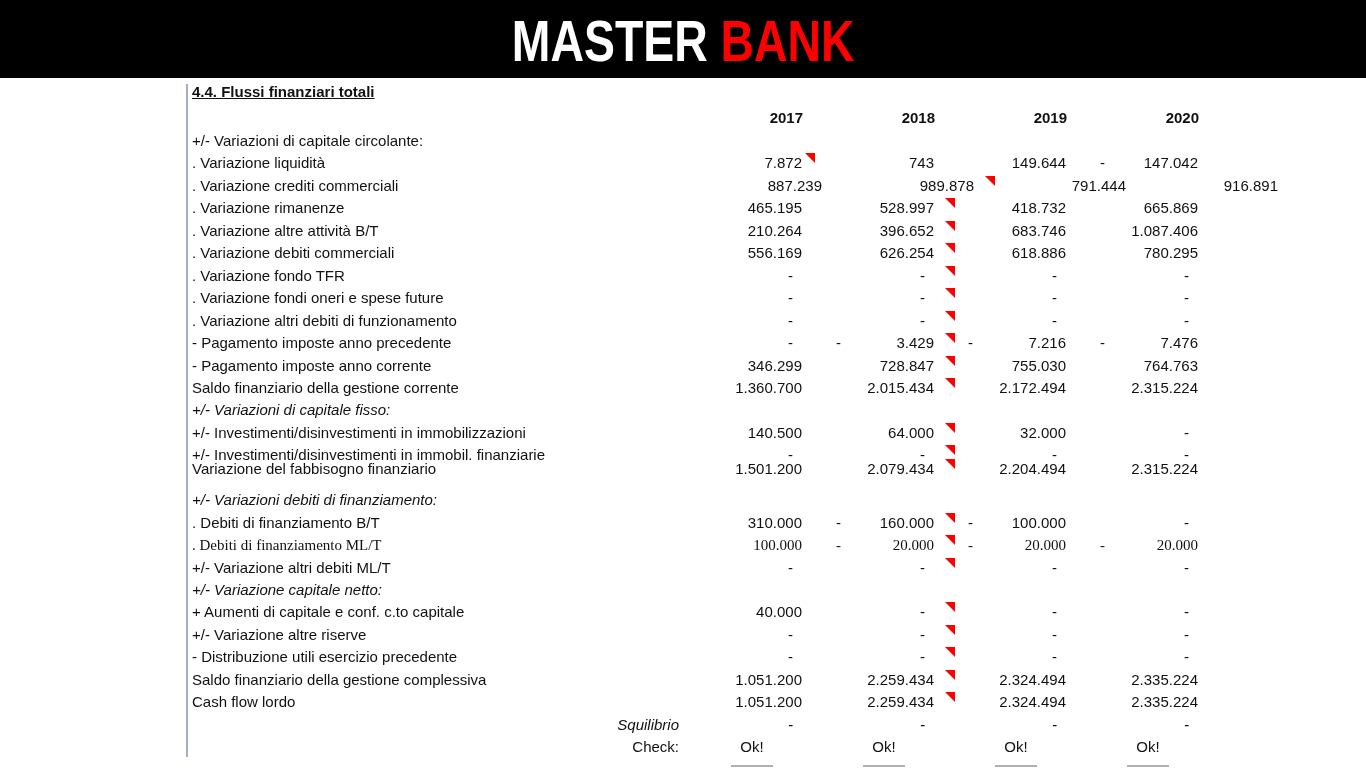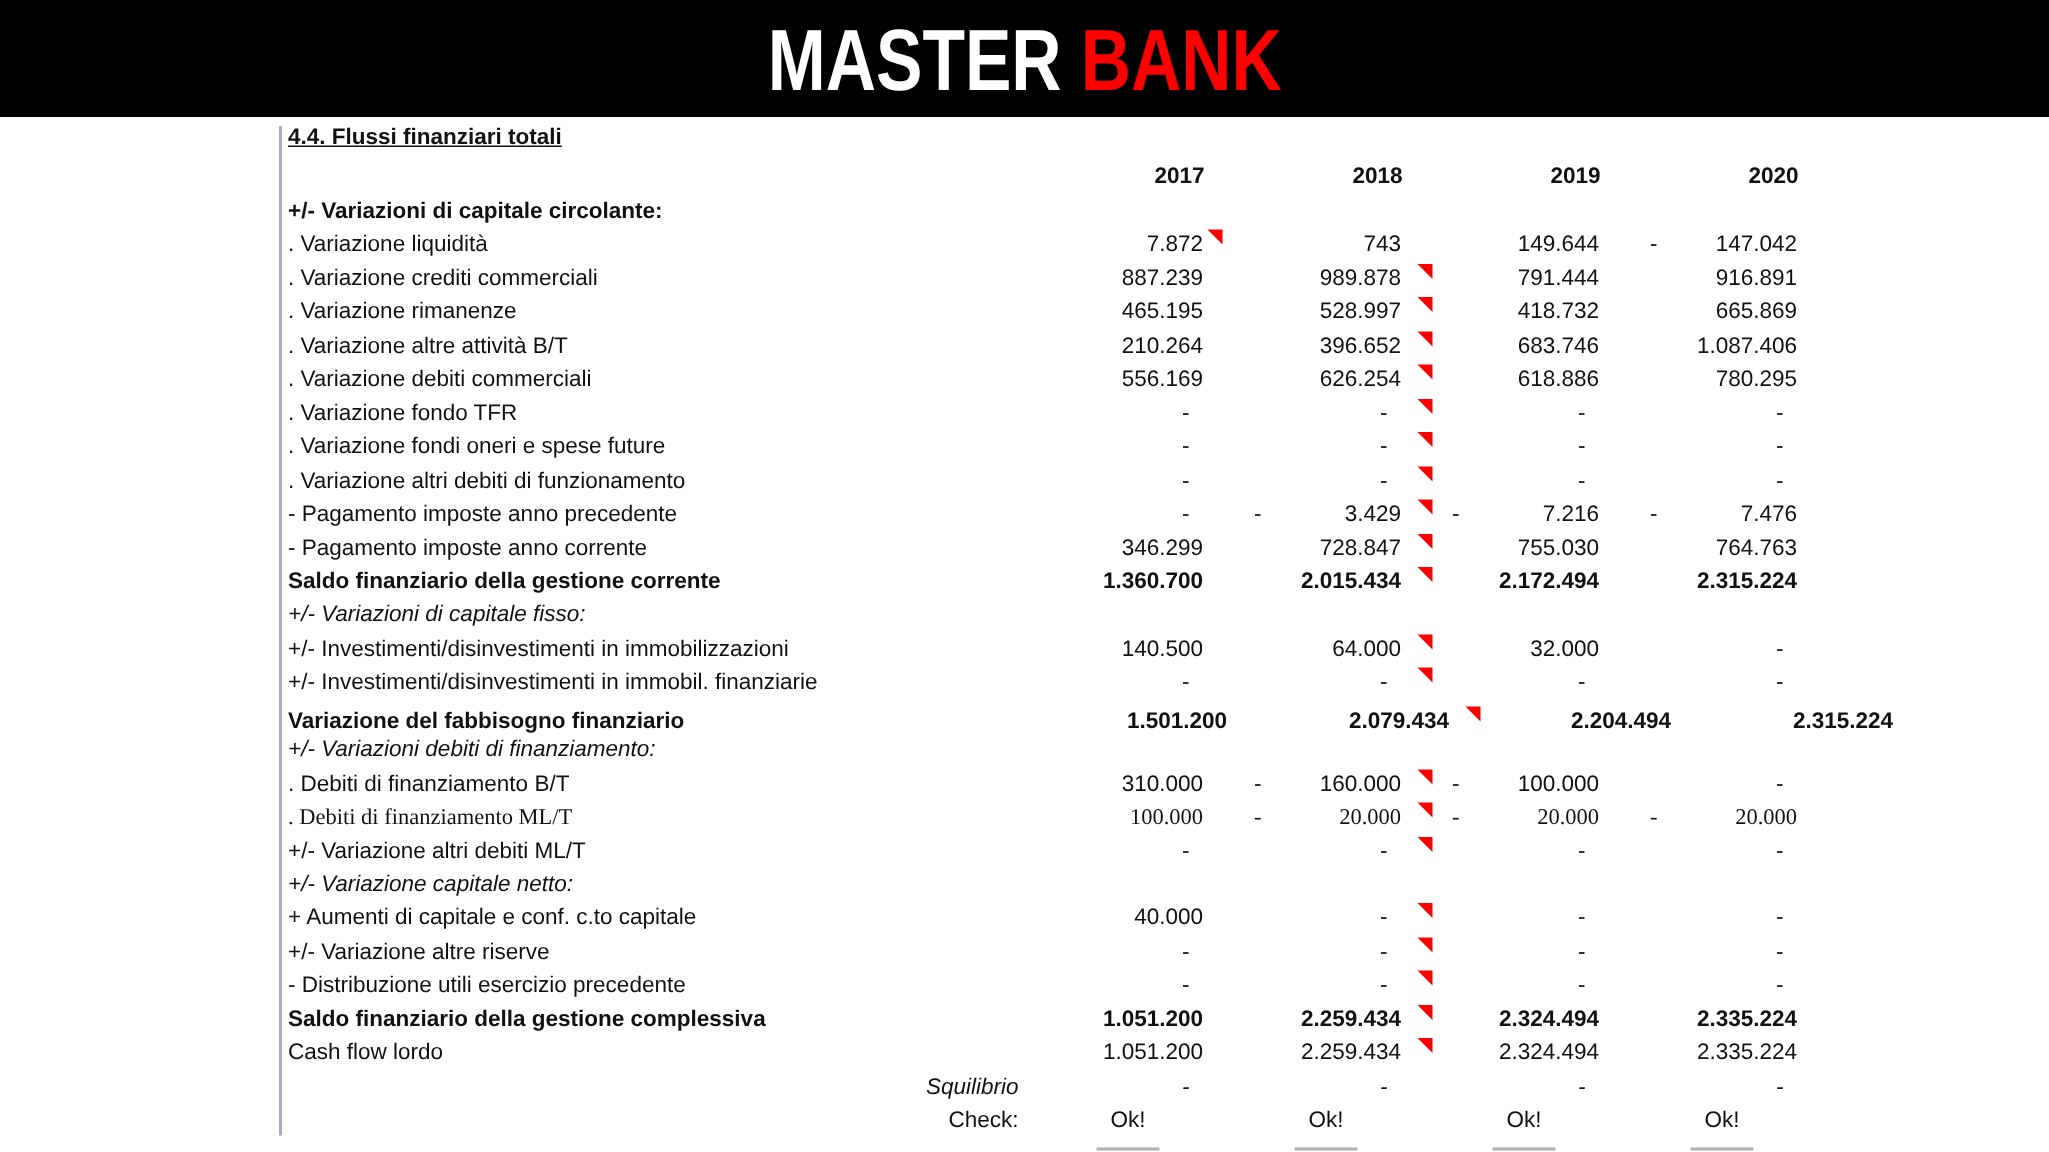--- a/index.html
+++ b/index.html
@@ -30,21 +30,21 @@
   .ylabelpad{width:488px;}
   .ycell{
     width:132px;box-sizing:border-box;text-align:right;padding-right:9px;
     font-weight:bold;font-size:15px;line-height:24px;
   }
   
   .row{
     position:absolute;left:192px;display:flex;height:22.45px;font-size:15px;
     line-height:22.45px;white-space:nowrap;
   }
-  .row.bold{font-weight:bold;}
+  .row.bold{font-weight:normal;}
   .row.italic{font-style:italic;}
   .label{width:488px;box-sizing:border-box;overflow:visible;}
   .label.lright{text-align:right;padding-right:1px;}
   .cell{width:132px;box-sizing:border-box;position:relative;text-align:right;padding-right:10px;}
   .cell.zero{padding-right:19px;}
   .cell.center{text-align:center;padding-right:0;padding-left:12px;}
   .cell .neg{position:absolute;left:24px;top:0;}
   .cell .note{
     position:absolute;right:-11px;top:1px;width:0;height:0;
     border-top:10px solid #fe0000;border-left:10px solid transparent;
@@ -82,21 +82,21 @@
           <div class="cell"></div>
           <div class="cell"></div>
         </div>
         <div class="row normal" style="top: 74.45px;">
           <div class="label">. Variazione liquidità</div>
           <div class="cell"><span>7.872</span><span class="note n0" style="border-top-color: rgb(254, 0, 0);"></span></div>
           <div class="cell"><span>743</span></div>
           <div class="cell"><span>149.644</span></div>
           <div class="cell"><span>147.042</span><span class="neg">-</span></div>
         </div>
-        <div class="row normal" style="top: 96.9px;">
+        <div class="row normal" style="top: 96.9px; gap: 20px;">
           <div class="label">. Variazione crediti commerciali</div>
           <div class="cell"><span>887.239</span></div>
           <div class="cell"><span>989.878</span><span class="note" style="border-top-color: rgb(254, 0, 0);"></span></div>
           <div class="cell"><span>791.444</span></div>
           <div class="cell"><span>916.891</span></div>
         </div>
         <div class="row normal" style="top: 119.35px;">
           <div class="label">. Variazione rimanenze</div>
           <div class="cell"><span>465.195</span></div>
           <div class="cell"><span>528.997</span><span class="note" style="border-top-color: rgb(254, 0, 0);"></span></div>
@@ -173,21 +173,21 @@
           <div class="cell"><span>32.000</span></div>
           <div class="cell zero"><span>-</span></div>
         </div>
         <div class="row normal" style="top: 366.3px;">
           <div class="label">+/- Investimenti/disinvestimenti in immobil. finanziarie</div>
           <div class="cell zero"><span>-</span></div>
           <div class="cell zero"><span>-</span><span class="note" style="border-top-color: rgb(254, 0, 0);"></span></div>
           <div class="cell zero"><span>-</span></div>
           <div class="cell zero"><span>-</span></div>
         </div>
-        <div class="row bold" style="top: 392px; gap: 16px;">
+        <div class="row bold" style="top: 380px;">
           <div class="label">Variazione del fabbisogno finanziario</div>
           <div class="cell"><span>1.501.200</span></div>
           <div class="cell"><span>2.079.434</span><span class="note" style="border-top-color: rgb(254, 0, 0);"></span></div>
           <div class="cell"><span>2.204.494</span></div>
           <div class="cell"><span>2.315.224</span></div>
         </div>
         <div class="row italic" style="top: 411.2px;">
           <div class="label">+/- Variazioni debiti di finanziamento:</div>
           <div class="cell"></div>
           <div class="cell"></div>

